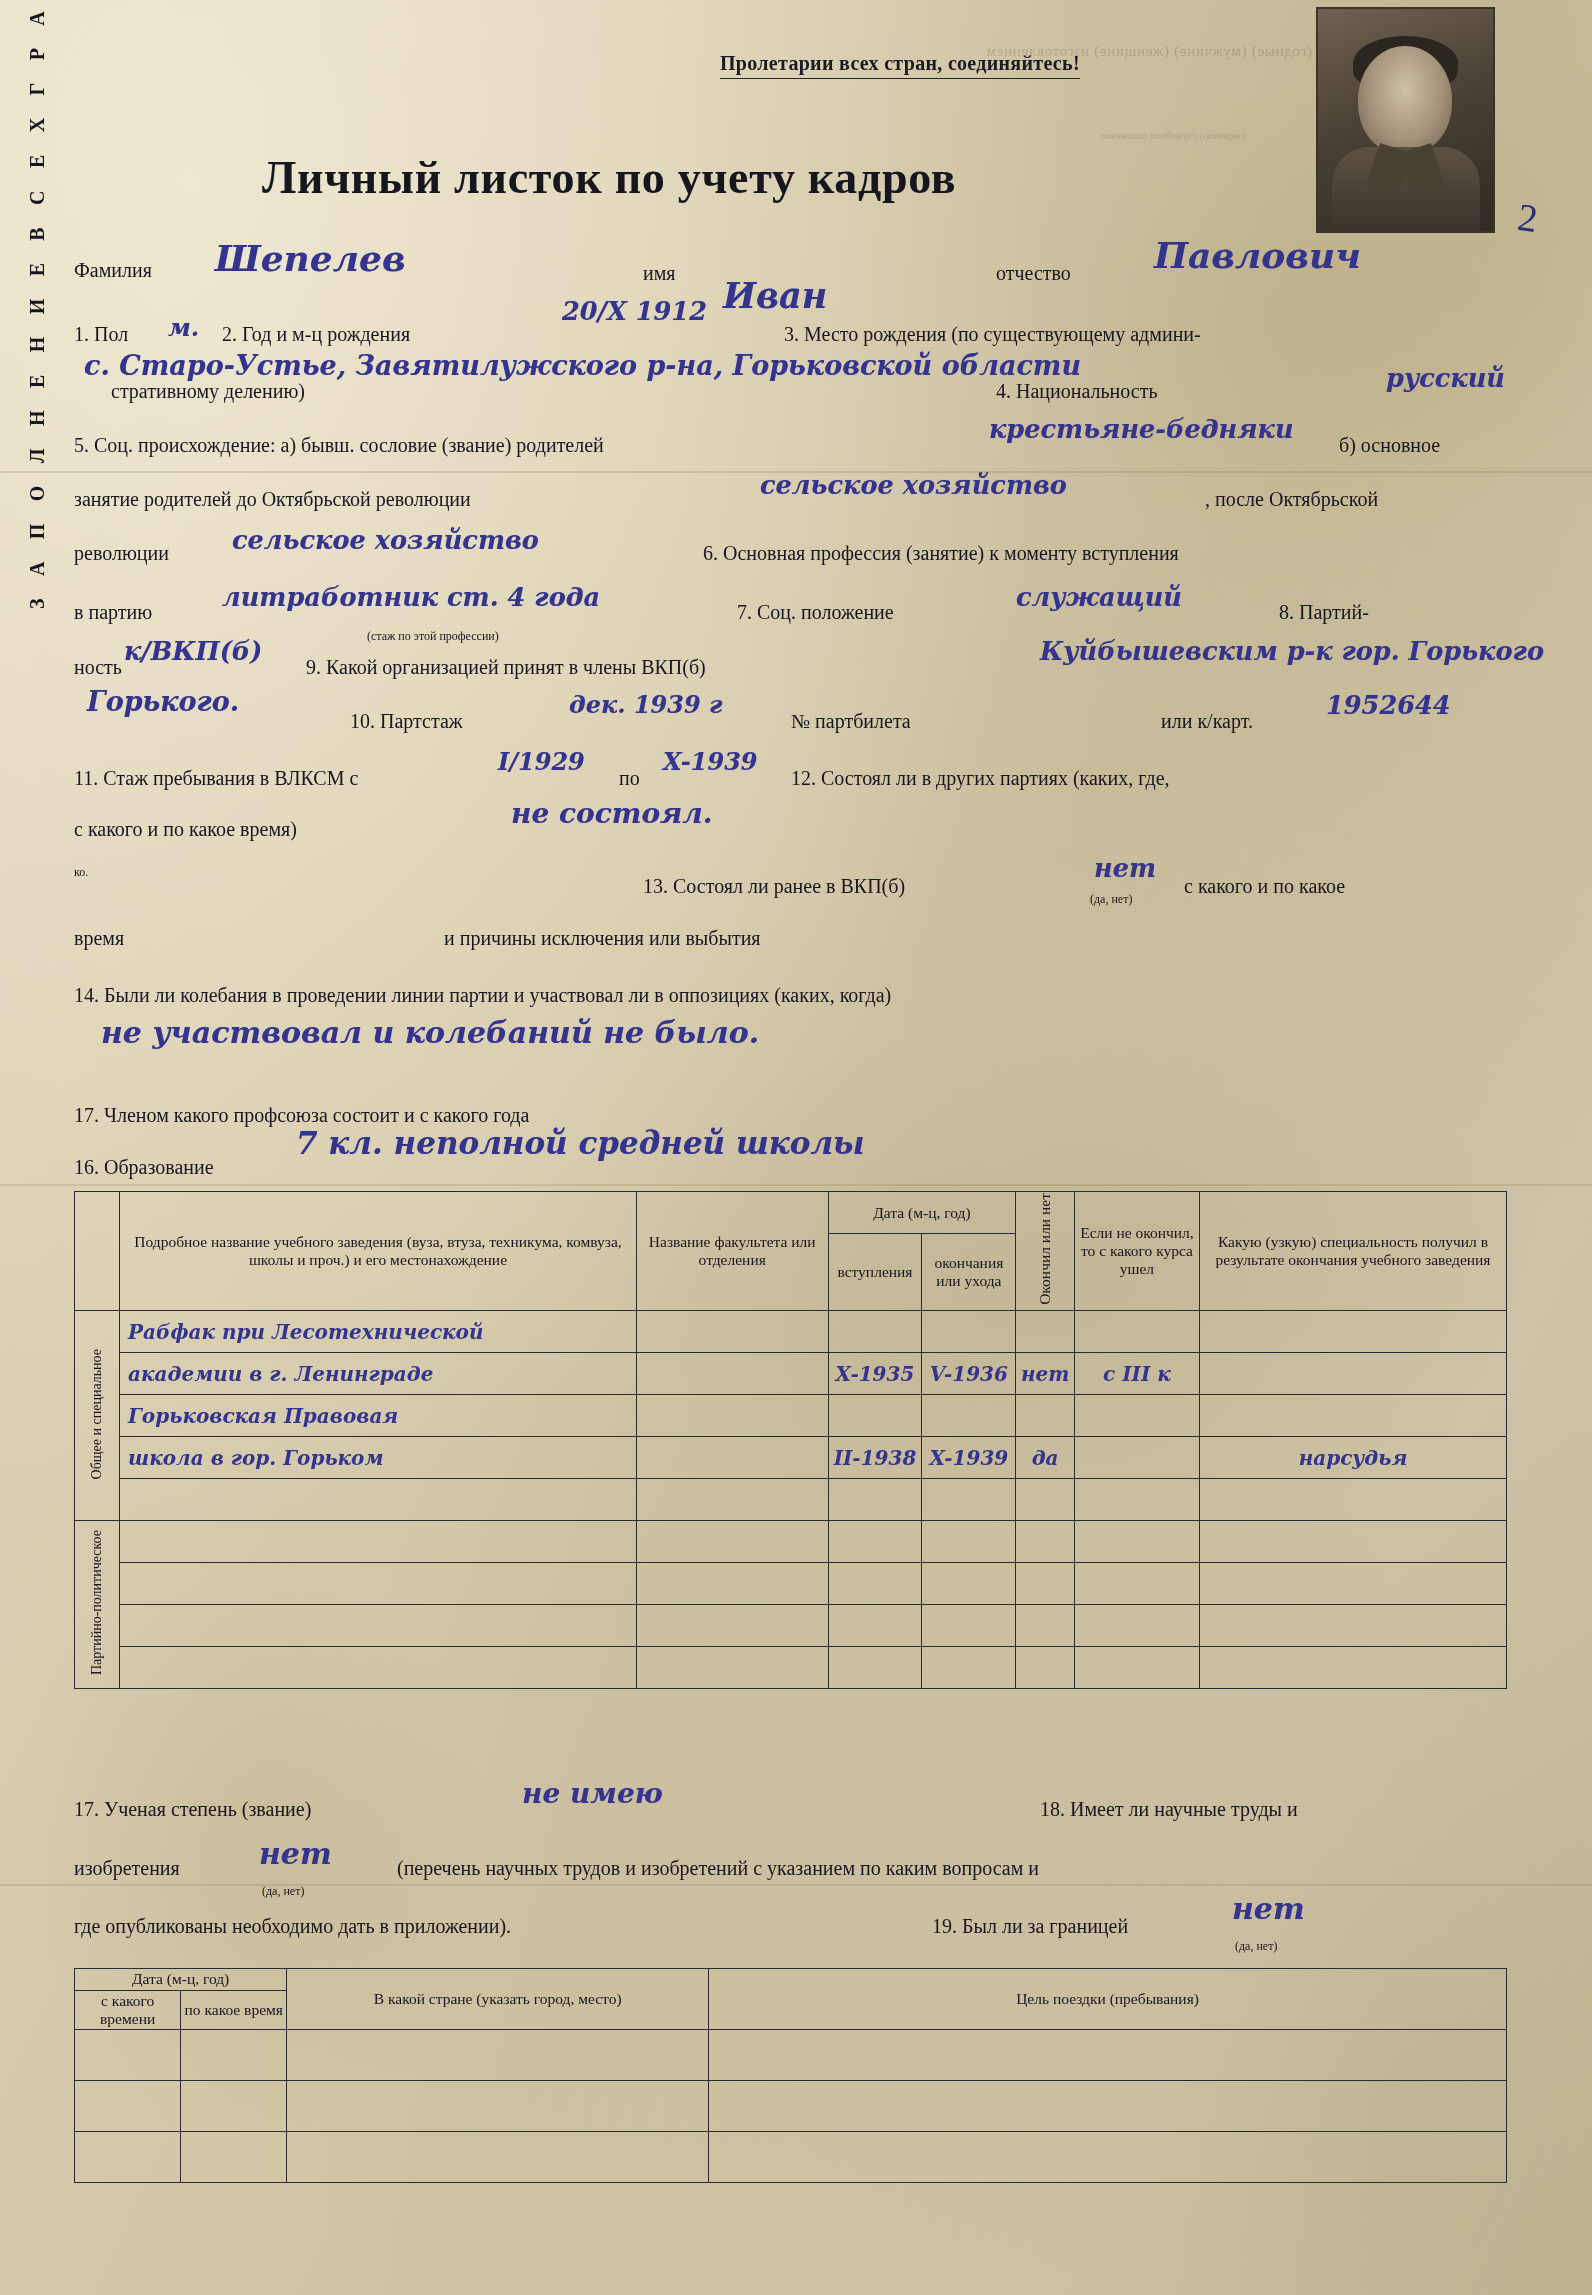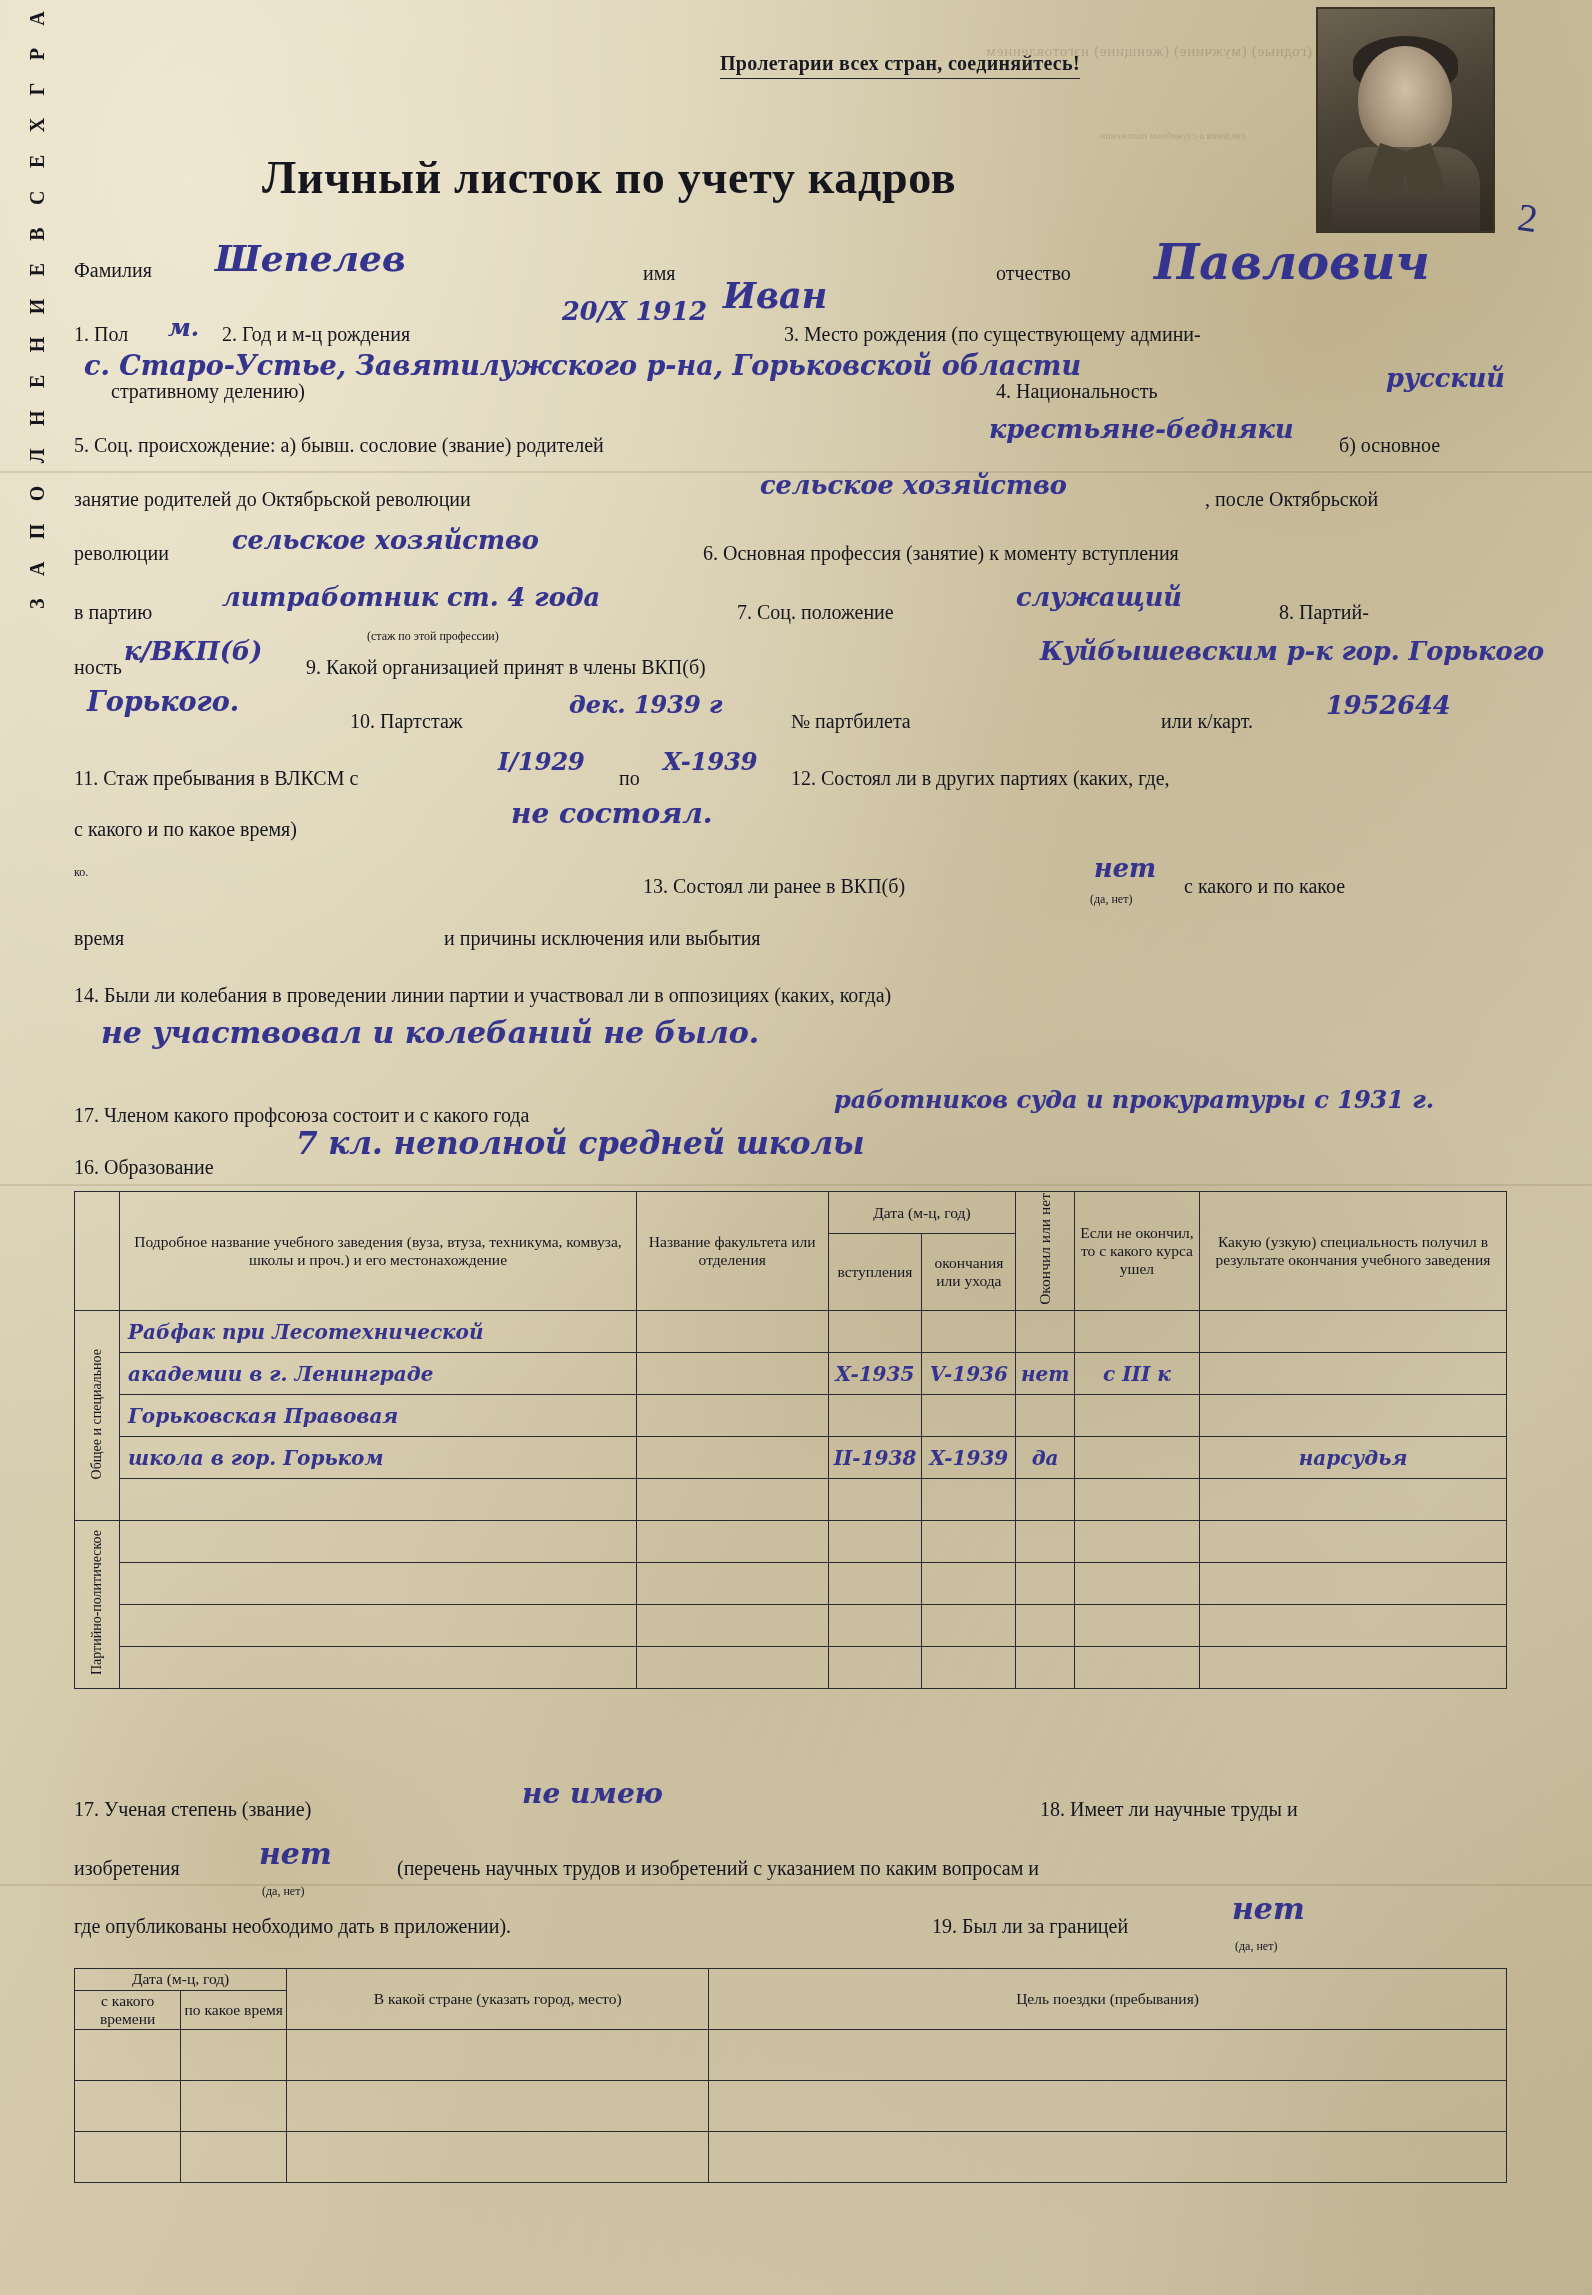--- a/index.html
+++ b/index.html
@@ -171,21 +171,21 @@
     <div class="collarL"></div>
     <div class="collarR"></div>
   </div>
   <div class="pagenum">2</div>
 
   <div class="p" style="left:74px;top:259px;">Фамилия</div>
   <div class="hw" style="left:215px;top:237px;font-size:36px;">Шепелев</div>
   <div class="p" style="left:643px;top:262px;">имя</div>
   <div class="hw" style="left:723px;top:239px;font-size:35px;margin-top:36px;">Иван</div>
   <div class="p" style="left:996px;top:262px;">отчество</div>
-  <div class="hw" style="left:1154px;top:234px;font-size:48px;">Павлович</div>
+  <div class="hw" style="left:1154px;top:234px;font-size:36px;">Павлович</div>
 
   <div class="p" style="left:74px;top:323px;">1. Пол</div>
   <div class="hw" style="left:168px;top:313px;font-size:24px;">м.</div>
   <div class="p" style="left:222px;top:323px;">2. Год и м-ц рождения</div>
   <div class="hw" style="left:562px;top:296px;font-size:25.6px;">20/X 1912</div>
   <div class="p" style="left:784px;top:323px;">3. Место рождения (по существующему админи-</div>
   <div class="p" style="left:74px;top:380px;margin-left:37px;">стративному делению)</div>
   <div class="hw" style="left:84px;top:350px;font-size:27px;">с. Старо-Устье, Завятилужского р-на, Горьковской области</div>
   <div class="p" style="left:996px;top:380px;">4. Национальность</div>
   <div class="hw" style="left:1386px;top:363px;font-size:25.6px;">русский</div>
@@ -231,21 +231,20 @@
   <div class="hw" style="left:1094px;top:853px;font-size:25.6px;">нет</div>
   <div class="p small" style="left:1090px;top:892px;">(да, нет)</div>
   <div class="p" style="left:1184px;top:875px;">с какого и по какое</div>
   <div class="p" style="left:74px;top:927px;">время</div>
   <div class="p" style="left:444px;top:927px;">и причины исключения или выбытия</div>
 
   <div class="p" style="left:74px;top:984px;">14. Были ли колебания в проведении линии партии и участвовал ли в оппозициях (каких, когда)</div>
   <div class="hw" style="left:101px;top:1015px;font-size:30px;">не участвовал и колебаний не было.</div>
 
   <div class="p" style="left:74px;top:1104px;">17. Членом какого профсоюза состоит и с какого года</div>
-  <div class="hw" style="left:834px;top:1085px;font-size:24px;">работников суда и прокуратуры с 1931 г.</div>
 
   <div class="p" style="left:74px;top:1156px;">16. Образование</div>
   <div class="hw" style="left:296px;top:1125px;font-size:31px;">7 кл. неполной средней школы</div>
 
   <table class="frm" style="left:74px;top:1191px;width:1433px;">
     <thead>
       <tr>
         <th rowspan="2" style="width:37px;border-top:1.3px solid #2a2a33;"></th>
         <th rowspan="2" style="width:491px;">Подробное название учебного заведения (вуза, втуза, техникума, комвуза, школы и проч.) и его местонахождение</th>
         <th rowspan="2" style="width:178px;">Название факультета или отделения</th>

